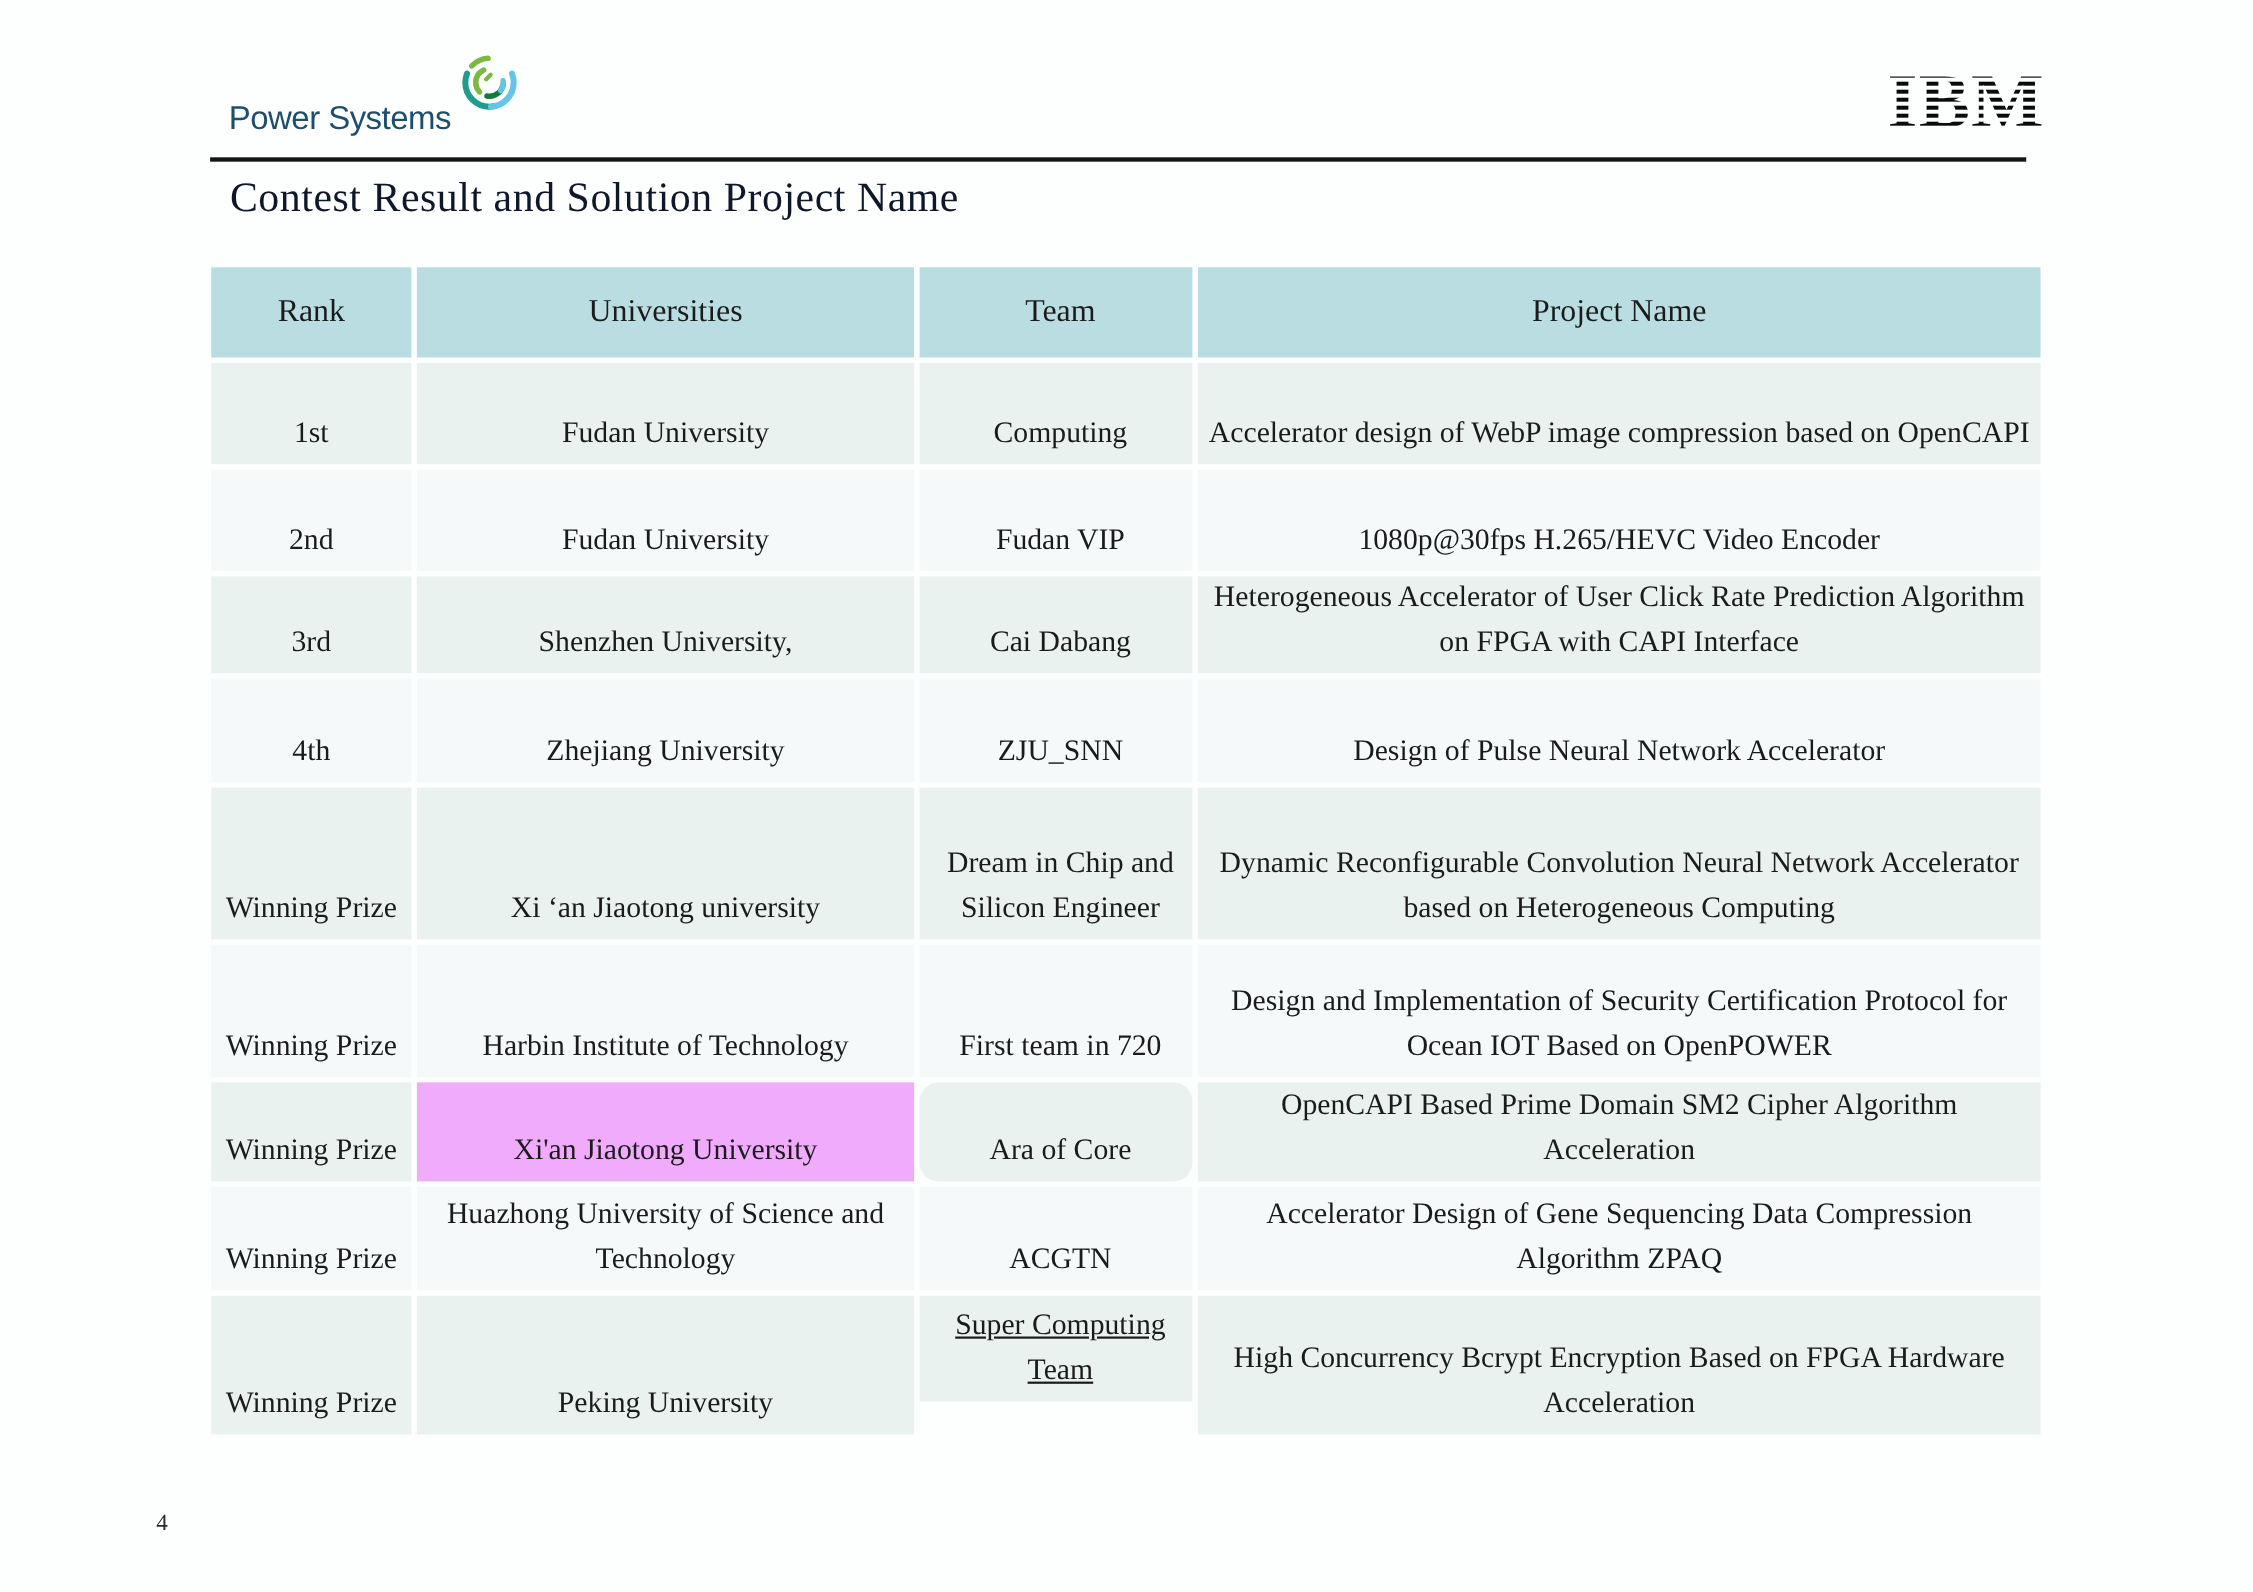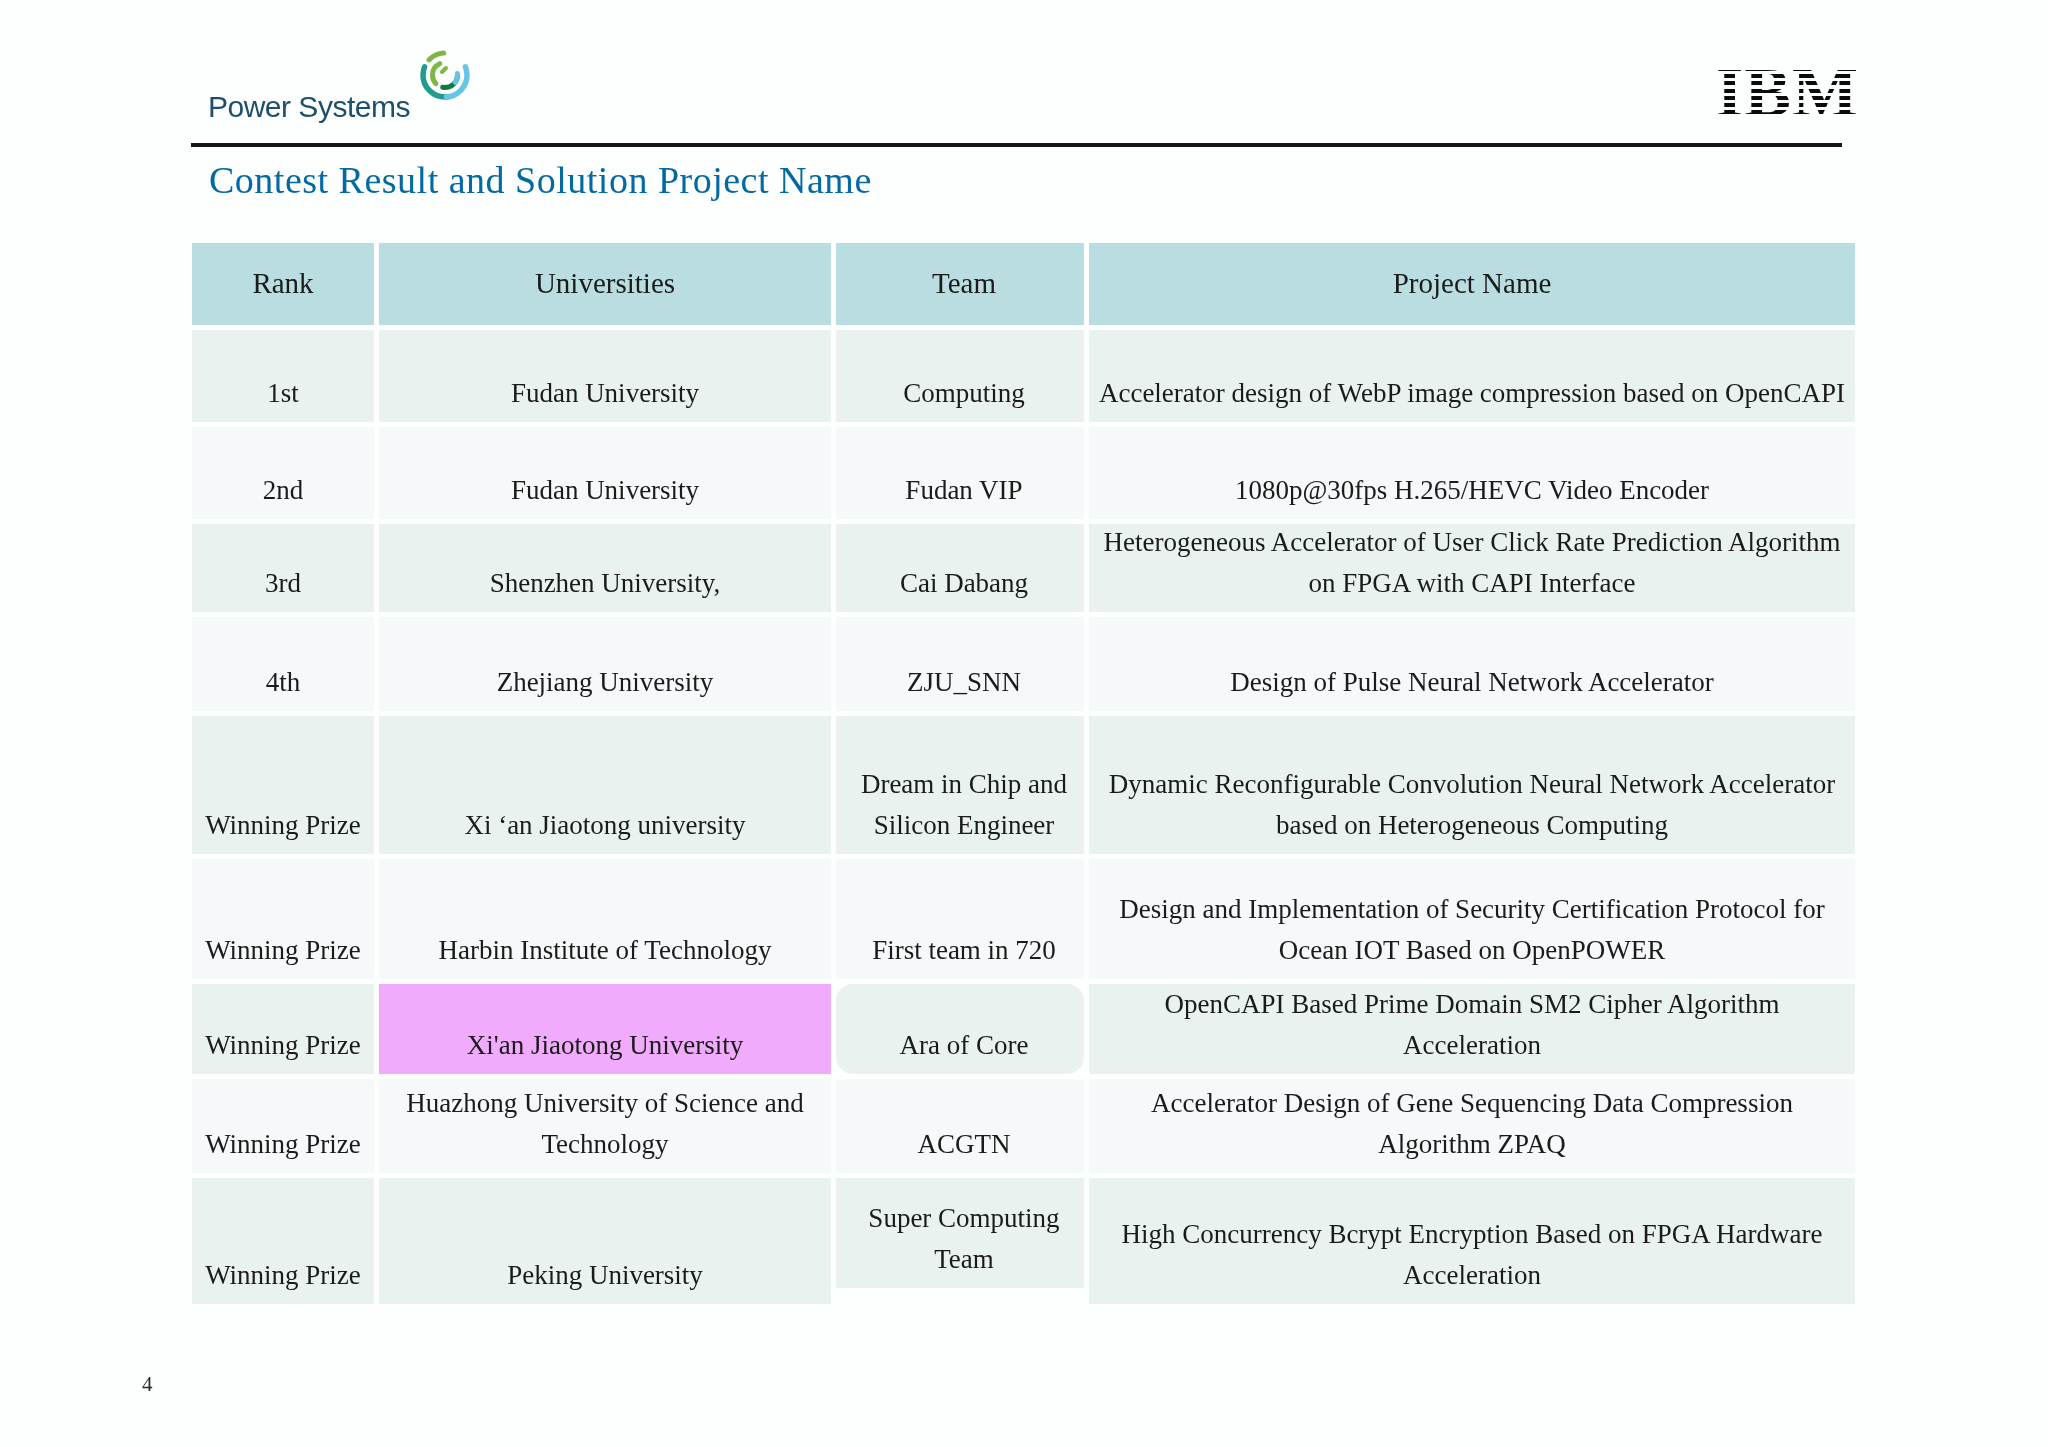--- a/index.html
+++ b/index.html
@@ -76,21 +76,21 @@
       <circle cx="29" cy="31" r="12.5" fill="none" stroke="#66c5e6" stroke-width="5" pathLength="100" stroke-dasharray="12 88" stroke-dashoffset="2" stroke-linecap="round"></circle>
 
       <line x1="26" y1="28" x2="30" y2="24" stroke="#7db843" stroke-width="4" stroke-linecap="round"></line>
     </svg>
   </span>
 </div>
 
 <div class="ibm-logo">IBM</div>
 
 <div class="top-rule" style="background: rgb(22, 22, 22);"></div>
-<div class="slide-title" style="color: #0369a1;">Contest Result and Solution Project Name</div>
+<div class="slide-title" style="color: #0f172a;">Contest Result and Solution Project Name</div>
 
 <div class="result-table" id="result-table">
     <div class="t-row" style="height: 82px;">
       <div class="cell header-cell col-rank" style="background: rgb(185, 221, 225); height: 82px;">Rank</div>
       <div class="cell header-cell col-univ" style="background: rgb(185, 221, 225); height: 82px;">Universities</div>
       <div class="cell header-cell col-team" style="background: rgb(185, 221, 225); height: 82px;">Team</div>
       <div class="cell header-cell col-proj" style="background: rgb(185, 221, 225); height: 82px;">Project Name</div>
     </div>
     <div class="t-row" style="height: 92px;">
       <div class="cell col-rank" style="background: rgb(234, 242, 240); height: 92px;">1st</div>
@@ -136,18 +136,18 @@
     </div>
     <div class="t-row" style="height: 94px;">
       <div class="cell col-rank" style="background: rgb(246, 249, 250); height: 94px;">Winning Prize</div>
       <div class="cell col-univ" style="background: rgb(246, 249, 250); height: 94px;">Huazhong University of Science and Technology</div>
       <div class="cell col-team" style="background: rgb(246, 249, 250); height: 94px;">ACGTN</div>
       <div class="cell col-proj" style="background: rgb(246, 249, 250); height: 94px;">Accelerator Design of Gene Sequencing Data Compression Algorithm ZPAQ</div>
     </div>
     <div class="t-row" style="height: 126px;">
       <div class="cell col-rank" style="background: rgb(234, 242, 240); height: 126px;">Winning Prize</div>
       <div class="cell col-univ" style="background: rgb(234, 242, 240); height: 126px;">Peking University</div>
-      <div class="cell col-team" style="background: rgb(234, 242, 240); height: 110px;">Super Computing Team</div>
+      <div class="cell col-team" style="background: rgb(234, 242, 240); height: 96px; text-decoration: underline;">Super Computing Team</div>
       <div class="cell col-proj" style="background: rgb(234, 242, 240); height: 126px;">High Concurrency Bcrypt Encryption Based on FPGA Hardware Acceleration</div>
     </div>
   </div>
 
 <div class="page-number">4</div>
 
 </body></html>

